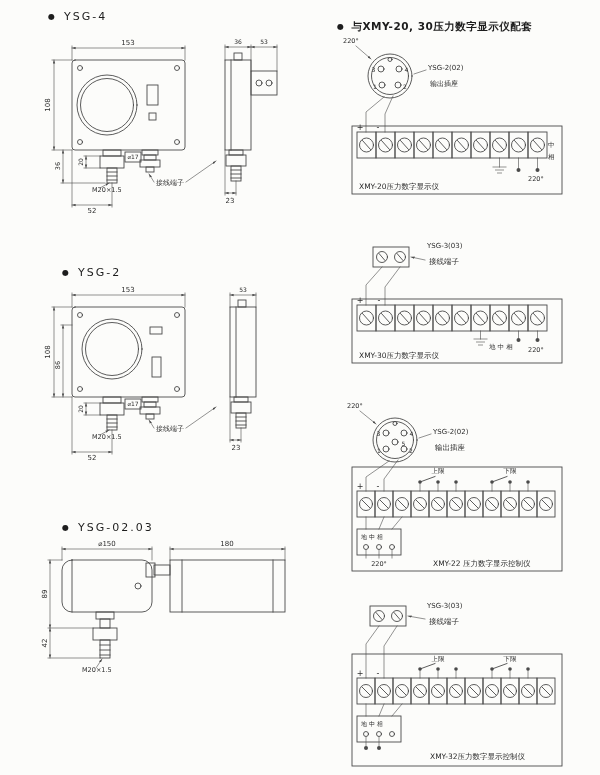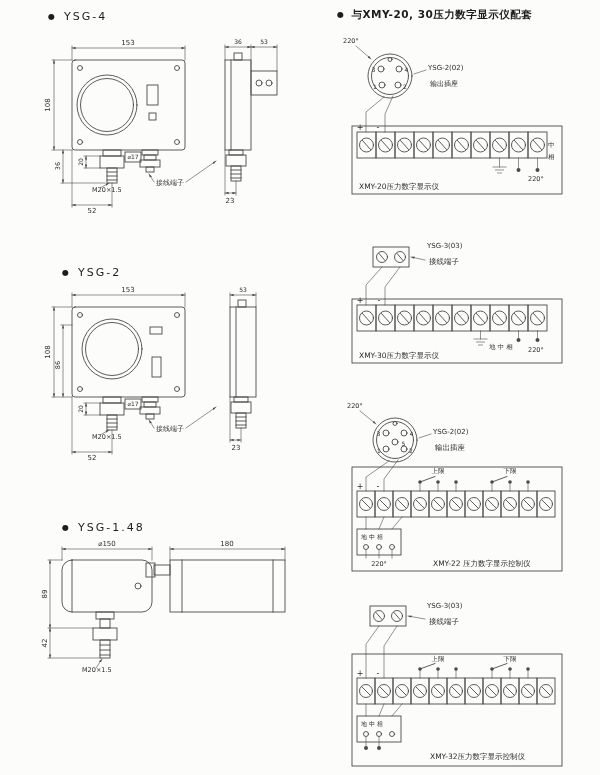--- a/index.html
+++ b/index.html
@@ -1,38 +1,38 @@
 <!DOCTYPE html>
 <html><head>
 <meta charset="utf-8">
 <style>
   html,body{margin:0;padding:0;background:#d8d8d8;}
   .page{position:relative;width:600px;height:775px;background:#fcfcfa;overflow:hidden;
         font-family:"DejaVu Sans",sans-serif;color:#2f2f2f;}
   .h{position:absolute;white-space:nowrap;color:#1d1d1d;}
   .h .b{font-size:8px;margin-right:7px;vertical-align:1px;}
   .h-left{font-size:11px;letter-spacing:2px;}
-  .h-right{font-size:10.5px;font-weight:bold;letter-spacing:0.5px;}
+  .h-right{font-size:10.5px;font-weight:bold;letter-spacing:0.5px;margin-top:12px;}
   .abs{position:absolute;}
   svg{overflow:visible;}
   .ln{stroke:#4a4a4a;fill:none;stroke-width:0.9;stroke-linecap:square;}
   .thin{stroke-width:0.6;}
   .tx text{fill:#2c2c2c;stroke:none;font-family:"DejaVu Sans",sans-serif;}
   .t6{font-size:6px;}  .t65{font-size:6.5px;} .t7{font-size:7px;}
   .t75{font-size:7.5px;} .t8{font-size:8px;}
   .fill{fill:#4a4a4a;stroke:none;}
 </style>
 </head>
 <body>
 
 <div class="page">
 
   <div class="h h-left" style="left:48px;top:10px"><span class="b">●</span><span>YSG-4</span></div>
   <div class="h h-left" style="left:62px;top:266px"><span class="b">●</span><span>YSG-2</span></div>
-  <div class="h h-left" style="left:62px;top:521px"><span class="b">●</span><span>YSG-1.48</span></div>
+  <div class="h h-left" style="left:62px;top:521px"><span class="b">●</span><span>YSG-02.03</span></div>
 
   <div class="h h-right" style="left:337px;top:8px"><span class="b">●</span><span>与XMY-20, 30压力数字显示仪配套</span></div>
 
   <svg class="abs" style="left:40px;top:33px" width="250" height="205" viewBox="0 0 250 205">
     <defs>
       <marker id="a1" markerWidth="6" markerHeight="5" refX="6" refY="2.5" orient="auto-start-reverse">
           <path d="M6,2.5 L0,0.5 L0,4.5 Z" fill="#4a4a4a"></path>
         </marker>
     </defs>
     <g class="ln">

